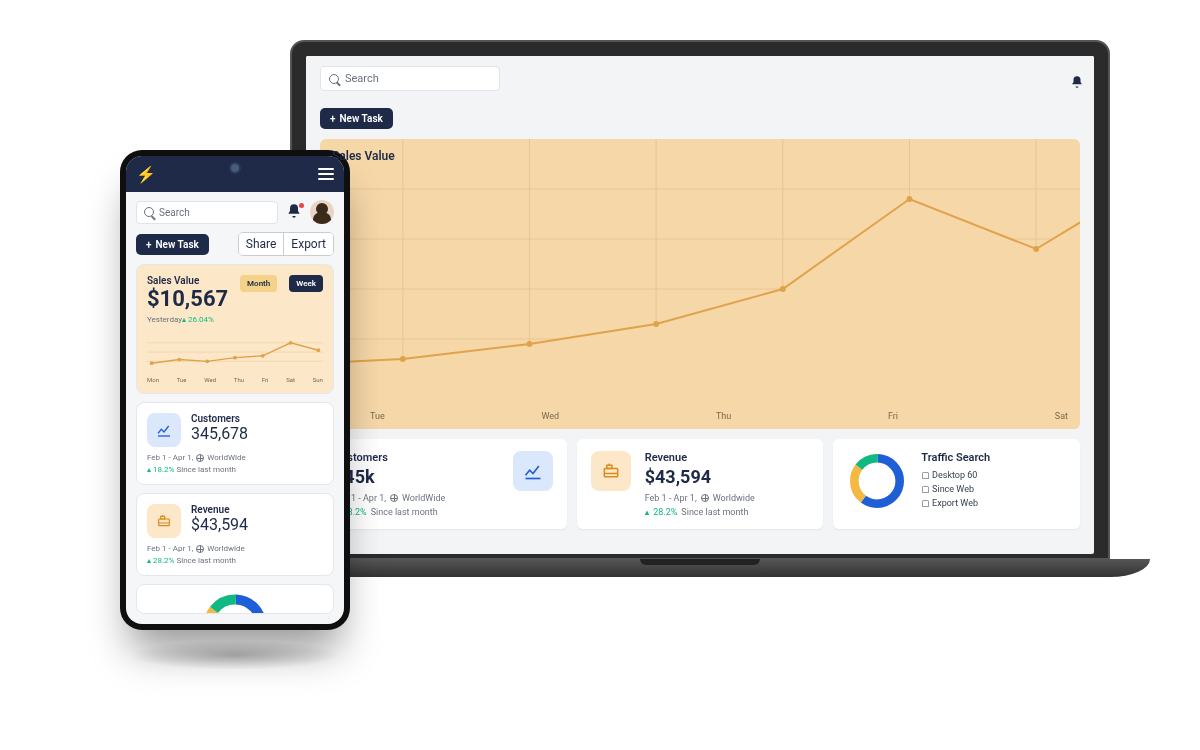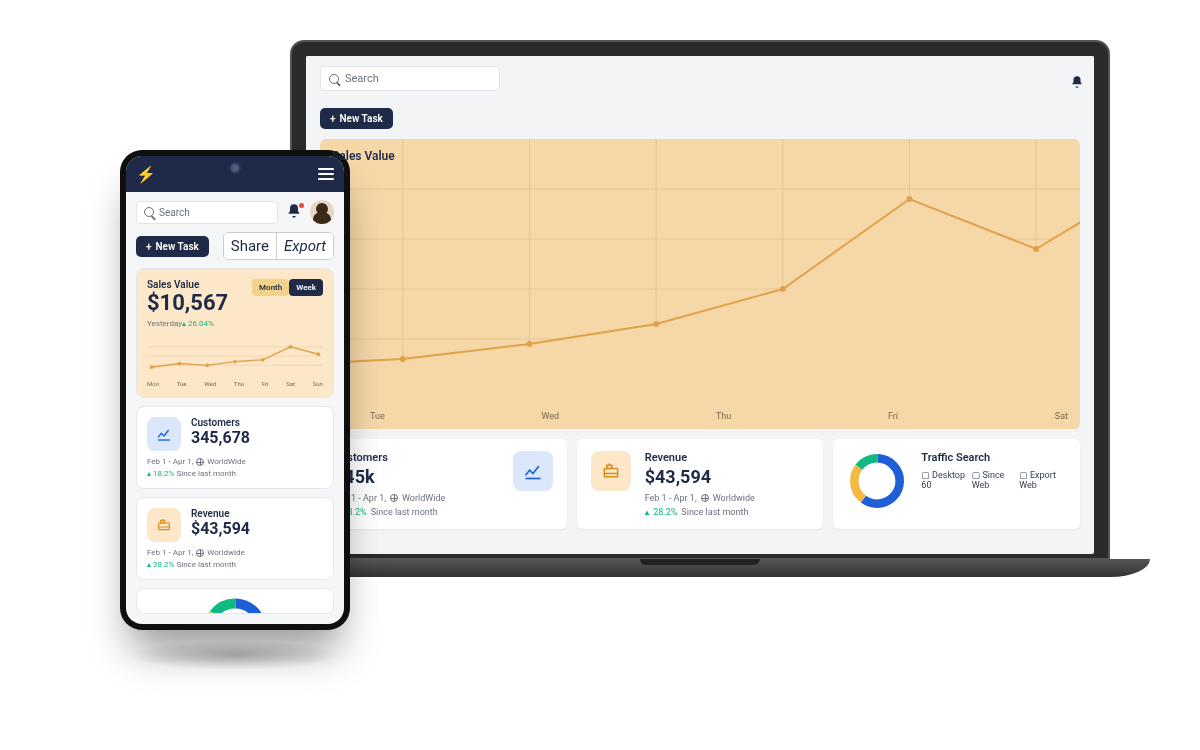--- a/index.html
+++ b/index.html
@@ -29,21 +29,21 @@
   .card-body { flex:1; min-width:0; }
   .card-body h4 { font-size:11px; font-weight:600; color:#1e2a47; margin-bottom:2px; }
   .card-body .big { font-size:18px; font-weight:700; color:#1e2a47; margin-bottom:6px; }
   .meta { font-size:9px; color:#6b7280; display:flex; align-items:center; gap:4px; margin-bottom:4px; }
   .delta { font-size:9px; color:#10b981; display:flex; align-items:center; gap:4px; }
   .delta::before { content:"▴"; font-size:9px; }
   .icon-box { width:40px; height:40px; border-radius:8px; display:flex; align-items:center; justify-content:center; font-size:18px; }
   .icon-box.blue { background:#dbe7fb; color:#1e5fd8; }
   .icon-box.orange { background:#fce8c8; color:#d88c1e; }
   .donut-wrap { width:60px; height:60px; flex-shrink:0; }
-  .traffic-list { font-size:9px; color:#374151; display:flex; flex-direction:row; gap:4px; }
+  .traffic-list { font-size:9px; color:#374151; display:flex; flex-direction:column; gap:4px; }
   .traffic-list span::before { content:"▢ "; }
 
   
   .phone { position:absolute; left:120px; top:150px; width:230px; height:480px; background:#0f0f0f; border-radius:22px; padding:6px; box-shadow:0 30px 40px -10px rgba(0,0,0,.4); }
   .phone-shadow { position:absolute; left:130px; top:640px; width:210px; height:30px; background:radial-gradient(ellipse at center, rgba(0,0,0,.25), transparent 70%); border-radius:50%; }
   .phone-screen { width:100%; height:100%; background:#f5f6f8; border-radius:16px; overflow:hidden; display:flex; flex-direction:column; }
   .ph-top { background:#1e2a47; height:36px; display:flex; align-items:center; justify-content:space-between; padding:0 10px; position:relative; }
   .ph-top::before { content:""; position:absolute; left:50%; top:6px; transform:translateX(-50%); width:8px; height:8px; border-radius:50%; background:#4a5a7a; border:2px solid #2a3a5a; }
   .bolt { color:#f4b942; font-size:16px; }
   .hamburger { width:16px; height:12px; display:flex; flex-direction:column; justify-content:space-between; cursor:pointer; }
@@ -52,42 +52,42 @@
   .ph-row1 { display:flex; align-items:center; justify-content:space-between; padding:8px 10px; gap:8px; }
   .ph-search { flex:1; background:#fff; border:1px solid #e0e3e9; border-radius:4px; padding:5px 7px; display:flex; align-items:center; gap:5px; color:#6b7280; font-size:10px; }
   .avatar { width:24px; height:24px; border-radius:50%; background:#e8d5c4; overflow:hidden; position:relative; }
   .avatar::before { content:""; position:absolute; left:6px; top:3px; width:12px; height:12px; border-radius:50%; background:#3a2a1a; }
   .avatar::after { content:""; position:absolute; left:3px; top:12px; width:18px; height:14px; border-radius:50% 50% 0 0; background:#3a2a1a; }
   .bell-dot { position:relative; color:#1e2a47; font-size:14px; }
   .bell-dot::after { content:""; position:absolute; top:0; right:-2px; width:5px; height:5px; background:#ef4444; border-radius:50%; }
 
   .ph-row2 { display:flex; align-items:center; justify-content:space-between; padding:0 10px 8px; }
   .pill-group { display:flex; border:1px solid #ccc; border-radius:5px; overflow:hidden; }
-  .pill-group button { border:none; background:#fff; font-size:15px; padding:4px 7px; cursor:pointer; color:#1e2a47; }
-  .pill-group button + button { border-left:1px solid #ccc;font-style:italic; }
+  .pill-group button { border:none; background:#fff; font-size:12px; padding:4px 7px; cursor:pointer; color:#1e2a47; }
+  .pill-group button + button { border-left:1px solid #ccc; }
 
   .ph-content { flex:1; overflow:hidden; padding:0 10px 10px; display:flex; flex-direction:column; gap:8px; }
   .ph-card { background:#fff; border:1px solid #e5e7eb; border-radius:8px; padding:10px; }
   .ph-card.sales { background:#fce8c8; }
   .sales-head { display:flex; justify-content:space-between; align-items:flex-start; }
   .sales-title { font-size:10px; font-weight:600; color:#1e2a47; }
   .sales-val { font-size:22px; font-weight:700; color:#1e2a47; }
-  .toggle { display:flex; gap:0; }
+  .toggle { display:flex; gap:12px; }
   .toggle button { border:none; font-size:8px; padding:4px 7px; border-radius:4px; cursor:pointer; font-weight:600; }
   .toggle .inactive { background:#f5d28a; color:#1e2a47; }
   .toggle .active { background:#1e2a47; color:#fff; }
   .yesterday { font-size:8px; color:#6b7280; margin-top:4px; display:flex; align-items:center; }
   .yesterday .pct { color:#10b981; }
   .yesterday .pct::before { content:"▴ "; }
   .mini-chart { height:42px; margin-top:8px; position:relative; }
   .mini-xlabels { display:flex; justify-content:space-between; font-size:6px; color:#7a6a4d; margin-top:2px; }
 
   .ph-stat { display:flex; gap:10px; align-items:flex-start; }
   .ph-stat .info h5 { font-size:10px; font-weight:600; color:#1e2a47; }
-  .ph-stat .info .val { font-size:16px; font-weight:700; color:#1e2a47; }
+  .ph-stat .info .val { font-size:16px; font-weight:400; color:#1e2a47; }
   .ph-meta { font-size:8px; color:#6b7280; margin-top:6px; display:flex; gap:3px; align-items:center; }
   .ph-delta { font-size:8px; color:#10b981; margin-top:3px; }
   .ph-delta::before { content:"▴ "; }
 
   .ph-donut { background:#fff; border:1px solid #e5e7eb; border-radius:8px; padding:6px 10px 0; height:38px; overflow:hidden; }
 
   .search-ico { width:10px; height:10px; border:1.5px solid currentColor; border-radius:50%; position:relative; display:inline-block; flex-shrink:0; }
   .search-ico::after { content:""; position:absolute; width:5px; height:1.5px; background:currentColor; bottom:-2px; right:-3px; transform:rotate(45deg); }
   .globe-ico { display:inline-block; width:8px; height:8px; border:1px solid currentColor; border-radius:50%; position:relative; }
   .globe-ico::before { content:""; position:absolute; left:3px; top:0; width:1px; height:100%; background:currentColor; }

